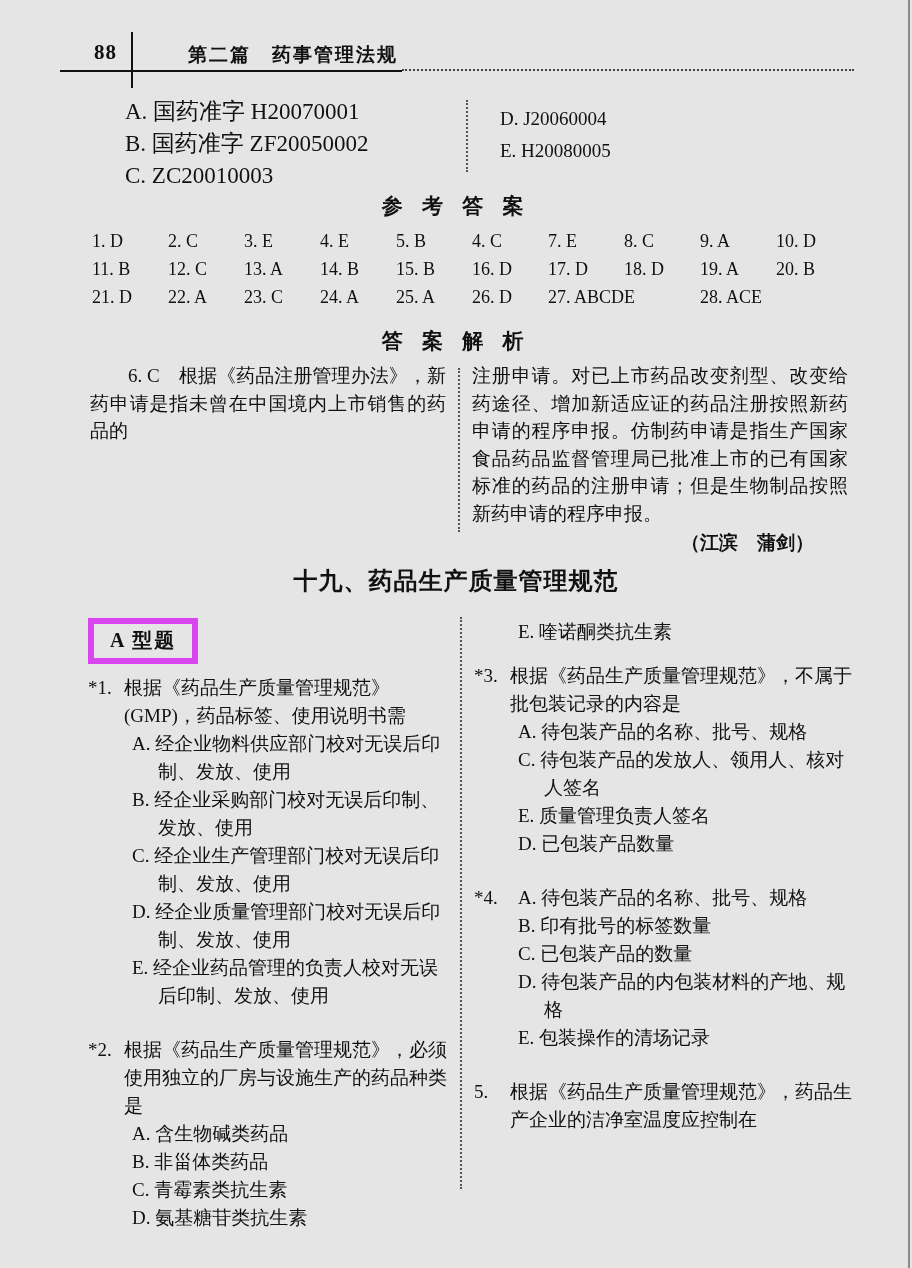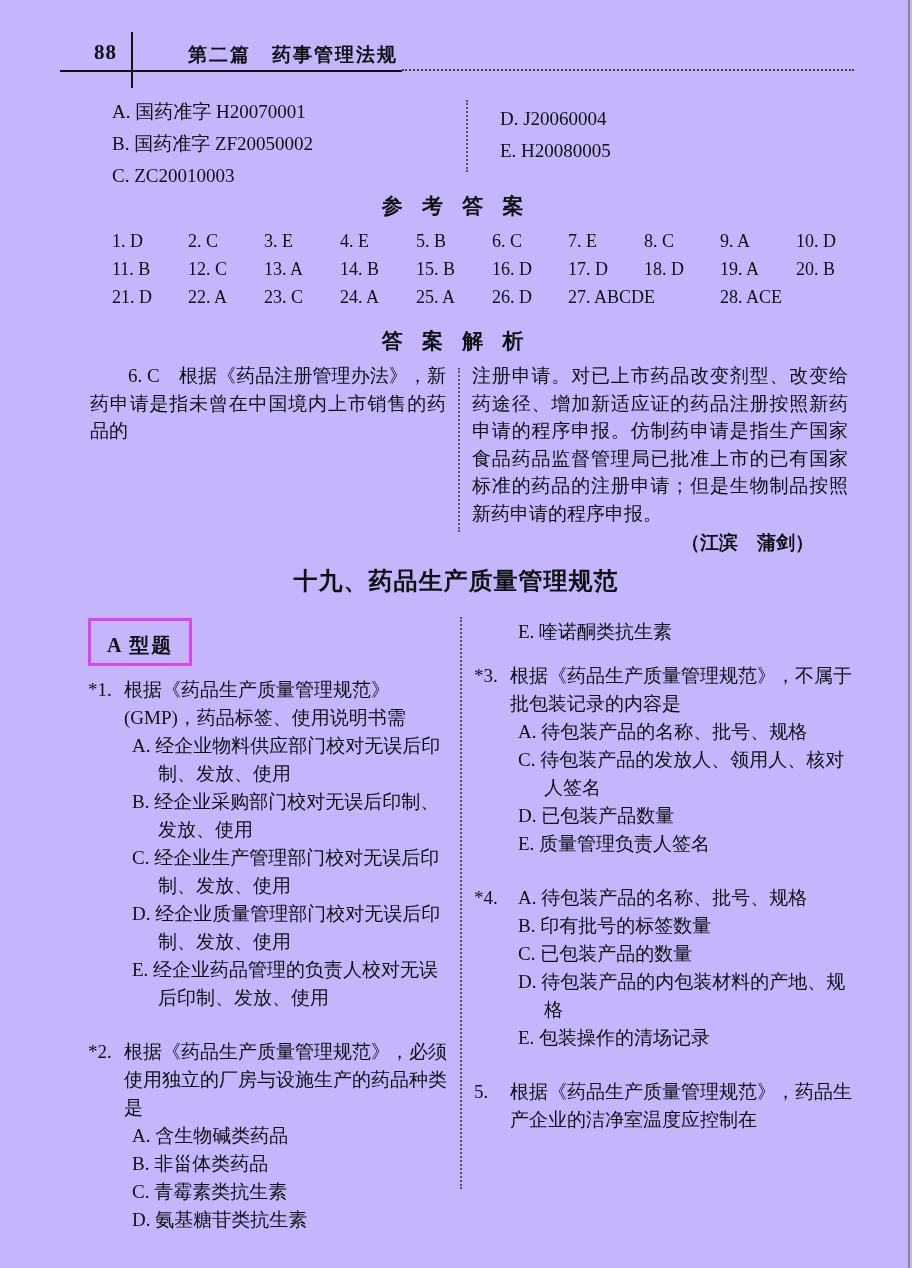--- a/index.html
+++ b/index.html
@@ -4,62 +4,62 @@
 <style>
   html,body { margin:0; padding:0; }
   body {
     width:912px; height:1268px;
     background:#ffffff;
     font-family:"Liberation Serif","DejaVu Serif",serif;
     color:#111;
     position:relative;
     overflow:hidden;
   }
-  .page { position:absolute; inset:0; background:#c4b5fd; }
+  .page { position:absolute; inset:0; background:#e5e5e5; }
   .page-edge-right { position:absolute; top:0; right:2px; width:2px; height:100%; background:#8a8a8a; }
 
   
   .hdr-pagenum { position:absolute; left:94px; top:40px; font-size:21px; font-weight:bold; letter-spacing:1px; }
   .hdr-vline  { position:absolute; left:131px; top:32px; width:2px; height:56px; background:#111; }
   .hdr-title  { position:absolute; left:152px; top:42px; font-size:19px; font-weight:bold; letter-spacing:2px;margin-left:36px; }
   .hdr-rule-solid  { position:absolute; left:60px; top:70px; width:342px; height:2px; background:#111; }
   .hdr-rule-dotted { position:absolute; left:402px; top:69px; width:452px; border-top:2px dotted #444; }
 
   
-  .topopt-left  { position:absolute; left:112px; top:96px; font-size:19px; line-height:32px; }
+  .topopt-left  { position:absolute; left:125px; top:96px; font-size:23px; line-height:32px; }
   .topopt-right { position:absolute; left:500px; top:96px; font-size:19px; line-height:32px;margin-top:7px; }
   .topopt-divider { position:absolute; left:466px; top:100px; height:72px; border-left:2px dotted #555; }
 
   
   .sec-heading { position:absolute; width:100%; text-align:center; font-size:21px; font-weight:bold; letter-spacing:7px; }
   .h-refans  { top:192px; }
   .h-analysis{ top:327px; }
 
   
-  .ansgrid { position:absolute; left:92px; top:231px; display:grid; grid-template-columns:repeat(10,76px); grid-auto-rows:28px; font-size:18px;margin-left:20px; }
+  .ansgrid { position:absolute; left:92px; top:231px; display:grid; grid-template-columns:repeat(10,76px); grid-auto-rows:28px; font-size:18px; }
   .ansgrid .cell { white-space:nowrap; }
   .ansgrid .span2 { grid-column:span 2; }
 
   
   .ana-left  { position:absolute; left:90px;  top:362px; width:356px; font-size:19px; line-height:27.5px; text-align:justify; }
   .ana-right { position:absolute; left:472px; top:362px; width:376px; font-size:19px; line-height:27.5px; text-align:justify; }
   .ana-divider { position:absolute; left:458px; top:368px; height:164px; border-left:2px dotted #555; }
   .ana-para-indent { text-indent:2em; margin:0; }
   .ana-para { margin:0; }
   .ana-authors { margin-top:2px; text-align:right; padding-right:34px; font-weight:bold; }
 
   
   .chapter-title { position:absolute; width:100%; top:565px; text-align:center; font-size:24px; font-weight:bold; letter-spacing:1px; }
 
   
   .q-col-left  { position:absolute; left:88px;  top:612px; width:366px; font-size:19px; line-height:28px; }
   .q-col-right { position:absolute; left:474px; top:612px; width:378px; font-size:19px; line-height:28px; }
   .q-divider { position:absolute; left:460px; top:617px; height:572px; border-left:2px dotted #555; }
 
-  .type-box { display:inline-block; margin-top:6px; border:3px solid #d946ef; padding:10px 16px 4px 16px; font-size:20px; font-weight:bold; letter-spacing:2px; }
+  .type-box { display:inline-block; margin-top:6px; border:6px solid #d946ef; padding:2px 16px 4px 16px; font-size:20px; font-weight:bold; letter-spacing:2px; }
 
   .question { display:flex; margin-top:26px; }
   .question.first { margin-top:10px; }
   .qnum  { flex:0 0 36px; }
   .qbody { flex:1; }
   .qstem { margin:0; }
   .opt   { margin-left:8px; padding-left:26px; text-indent:-26px; }
 
   .overflow-opt { margin:6px 0 16px 44px; padding-left:26px; text-indent:-26px; }
 </style>
@@ -86,21 +86,21 @@
     <div>E. H20080005</div>
   </div>
 
   <div class="sec-heading h-refans">参 考 答 案</div>
   <div class="ansgrid">
     <div class="cell">1. D</div>
     <div class="cell">2. C</div>
     <div class="cell">3. E</div>
     <div class="cell">4. E</div>
     <div class="cell">5. B</div>
-    <div class="cell">6. C</div>
+    <div class="cell">4. C</div>
     <div class="cell">7. E</div>
     <div class="cell">8. C</div>
     <div class="cell">9. A</div>
     <div class="cell">10. D</div>
 
     <div class="cell">11. B</div>
     <div class="cell">12. C</div>
     <div class="cell">13. A</div>
     <div class="cell">14. B</div>
     <div class="cell">15. B</div>
@@ -163,22 +163,22 @@
 
   <div class="q-col-right">
     <div class="overflow-opt">E. 喹诺酮类抗生素</div>
 
     <div class="question first">
       <div class="qnum">*3.</div>
       <div class="qbody">
         <p class="qstem">根据《药品生产质量管理规范》，不属于批包装记录的内容是</p>
         <div class="opt">A. 待包装产品的名称、批号、规格</div>
         <div class="opt">C. 待包装产品的发放人、领用人、核对人签名</div>
+        <div class="opt">E. 质量管理负责人签名</div>
         <div class="opt">D. 已包装产品数量</div>
-        <div class="opt">E. 质量管理负责人签名</div>
       </div>
     </div>
 
     <div class="question">
       <div class="qnum">*4.</div>
       <div class="qbody">
         <div class="opt">A. 待包装产品的名称、批号、规格</div>
         <div class="opt">B. 印有批号的标签数量</div>
         <div class="opt">C. 已包装产品的数量</div>
         <div class="opt">D. 待包装产品的内包装材料的产地、规格</div>

